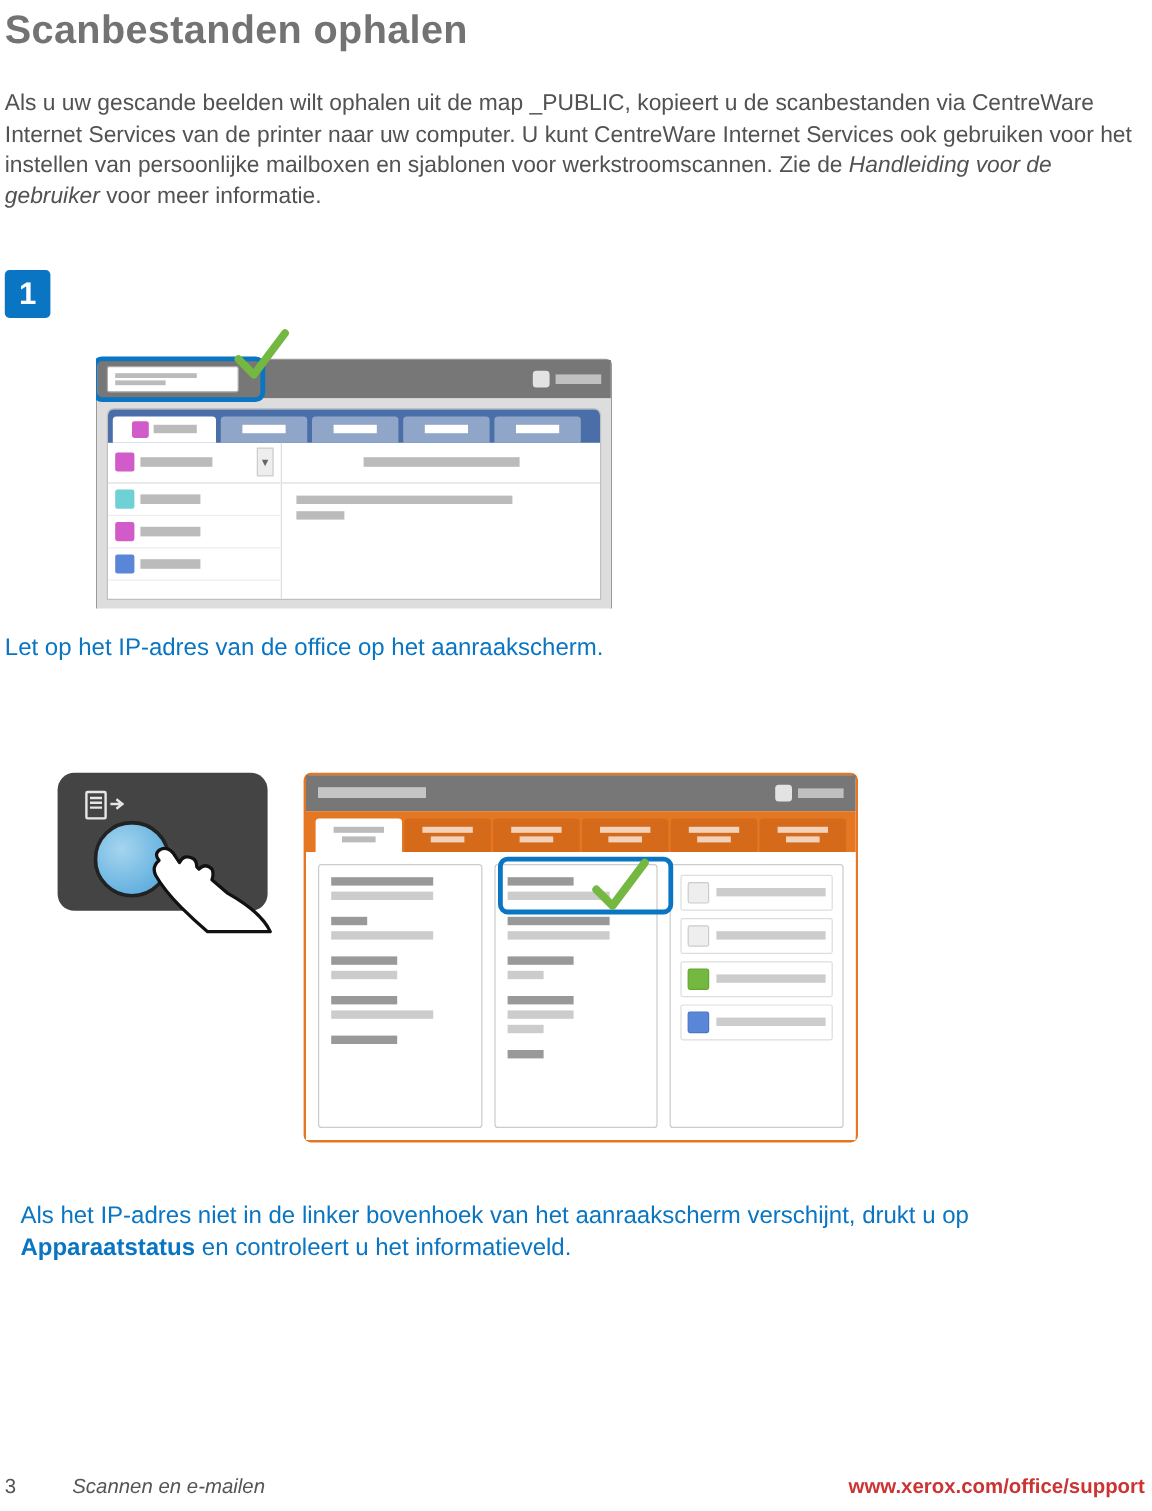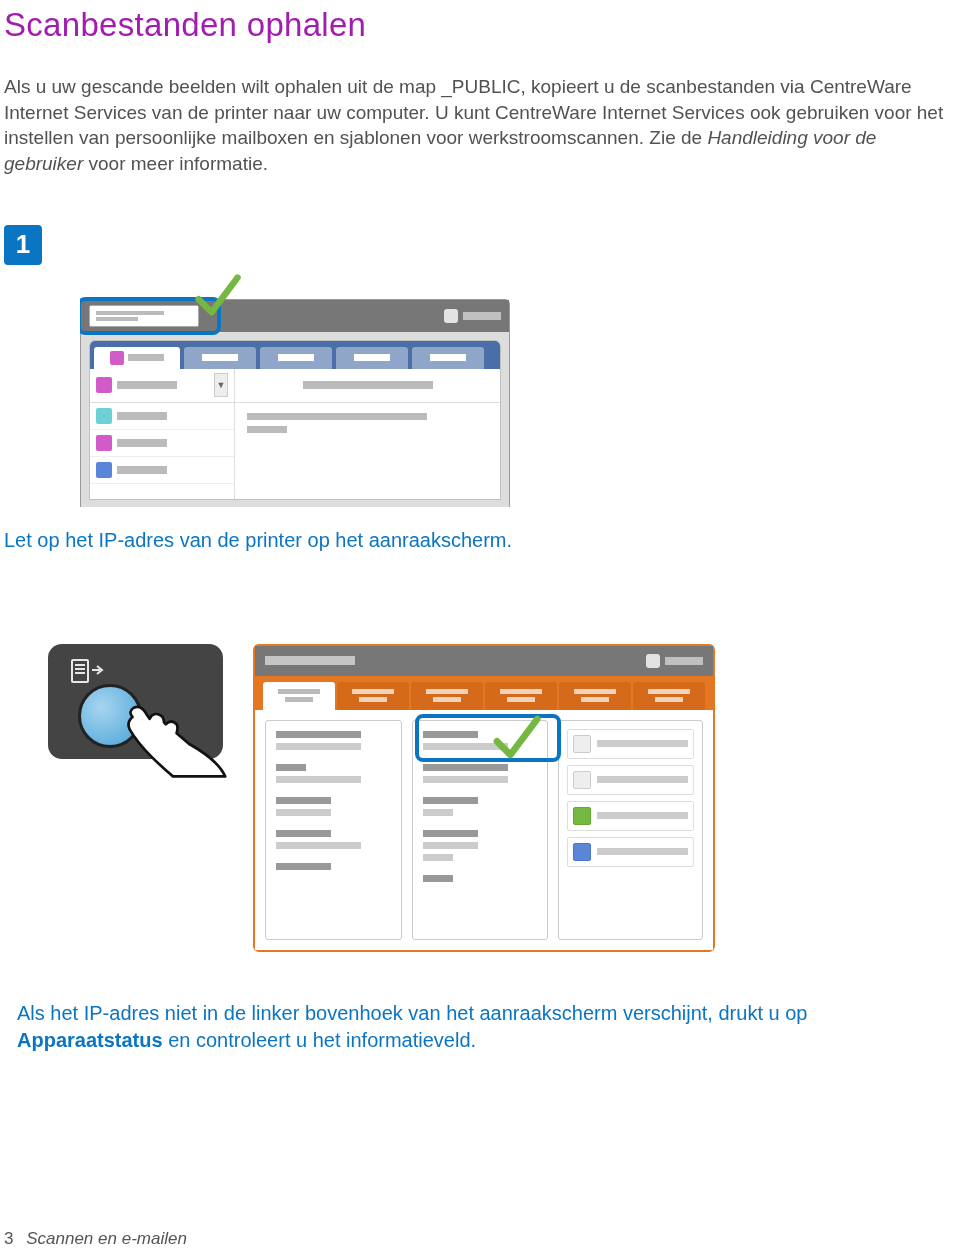--- a/index.html
+++ b/index.html
@@ -6,22 +6,22 @@
   body {
     font-family: Arial, Helvetica, sans-serif;
     width: 960px;
     height: 1259px;
     position: relative;
     background: #fff;
     color: #333;
   }
   .page-title {
     font-size: 33px;
-    color: #a21caf;
-    font-weight: normal;
+    color: #737373;
+    font-weight: bold;
     padding: 6px 0 0 4px;
     letter-spacing: 0.3px;
   }
   .intro {
     font-size: 19px;
     color: #525252;
     line-height: 1.35;
     padding: 30px 12px 0 4px;
   }
   .intro .italic { font-style: italic; }
@@ -222,21 +222,21 @@
   
   .footer {
     position: absolute;
     bottom: 10px; left: 0; right: 0;
     display: flex; justify-content: space-between;
     padding: 0 6px 0 4px;
     font-size: 17px;
   }
   .footer-left { color: #555; }
   .footer-left .pn { margin-right: 8px; }
-  .footer-left .ft { font-style: italic; }
+  .footer-left .ft { font-style: italic; margin-left: 34px; }
   .footer-right { color: #c33; font-weight: bold; }
 </style>
 </head>
 <body>
 
 <h1 class="page-title">Scanbestanden ophalen</h1>
 
 <p class="intro">
   <span>Als u uw gescande beelden wilt ophalen uit de map _PUBLIC, kopieert u de scanbestanden via CentreWare Internet Services van de printer naar uw computer. U kunt CentreWare Internet Services ook gebruiken voor het instellen van persoonlijke mailboxen en sjablonen voor werkstroomscannen. Zie de </span><span class="italic">Handleiding voor de gebruiker</span><span> voor meer informatie.</span>
 </p>
@@ -307,21 +307,21 @@
           <div class="mock1-content">
             <div class="line l1"></div>
             <div class="line l2"></div>
           </div>
         </div>
       </div>
     </div>
   </div>
 </div>
 
-<p class="caption-blue">Let op het IP-adres van de printer op het aanraakscherm.</p>
+<p class="caption-blue">Let op het IP-adres van de office op het aanraakscherm.</p>
 
 <div class="step2-row">
   <div class="hw-button">
     <svg class="doc-icon" viewBox="0 0 36 30">
       <g fill="none" stroke="#e7e7e7" stroke-width="2">
         <rect x="2" y="4" width="16" height="22" rx="1"></rect>
         <line x1="5" y1="9" x2="15" y2="9"></line>
         <line x1="5" y1="13" x2="15" y2="13"></line>
         <line x1="5" y1="17" x2="15" y2="17"></line>
         <path d="M22 14 L30 14 M27 10 L32 14 L27 18"></path>
@@ -442,13 +442,14 @@
 
 <p class="caption-blue" style="margin-top:28px;margin-left:13px;">
   <span>Als het IP-adres niet in de linker bovenhoek van het aanraakscherm verschijnt, drukt u op </span><span class="bold">Apparaatstatus</span><span> en controleert u het informatieveld.</span>
 </p>
 
 <div class="footer">
   <div class="footer-left">
     <span class="pn">3</span>
     <span class="ft">Scannen en e-mailen</span>
   </div>
+  <div class="footer-right">www.xerox.com/office/support</div>
 </div>
 
 </body></html>

